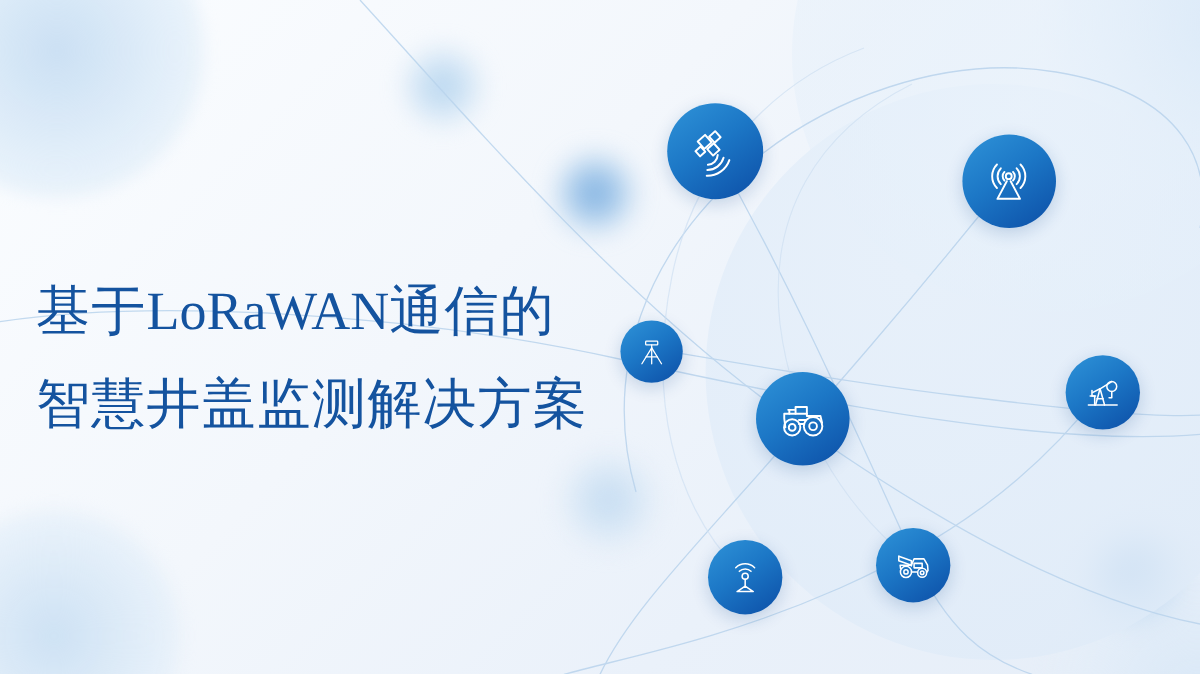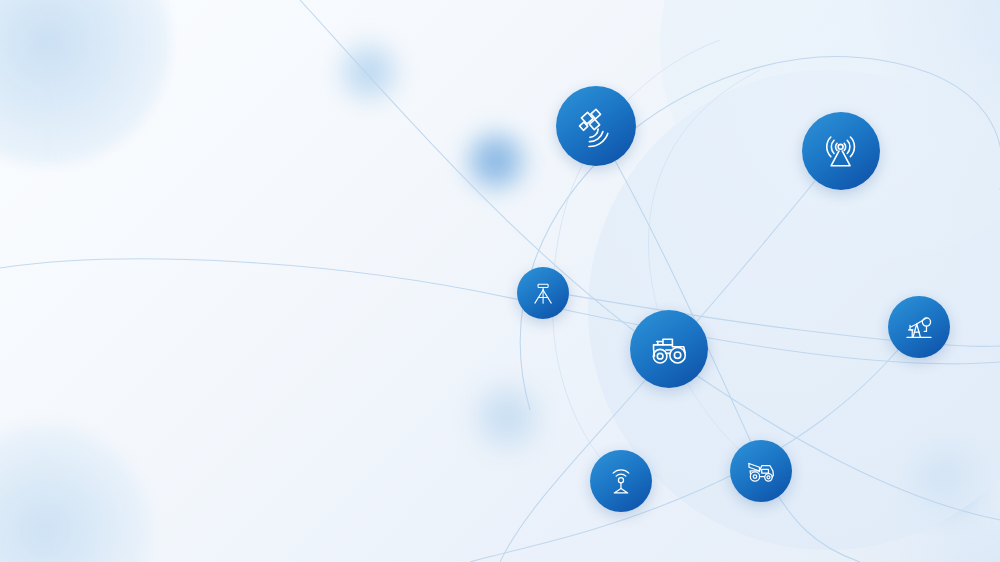--- a/index.html
+++ b/index.html
@@ -232,14 +232,20 @@
       <circle cx="34" cy="32.5" r="5"></circle>
       <circle cx="34" cy="32.5" r="2"></circle>
       <path d="M 8 14 L 22 19 L 22 25"></path>
       <path d="M 8 14 L 8 19 L 22 24"></path>
       <path d="M 10 28 L 9.5 24 L 22 24 L 25 17 L 36 17 L 40 24 L 40.5 30 L 39 32"></path>
       <path d="M 25 22 L 34 22 L 34 27 L 25 27 Z"></path>
       <path d="M 22 31.5 L 28 31.5"></path>
     </svg>
   </div>
 
+  <div class="title-block">
+    <div class="title-line title-line-1">
+      <span>基于</span><span class="latin">LoRaWAN</span><span>通信的</span>
+    </div>
+    <div class="title-line title-line-2">智慧井盖监测解决方案</div>
+  </div>
 
 </div>
 
 </body></html>

